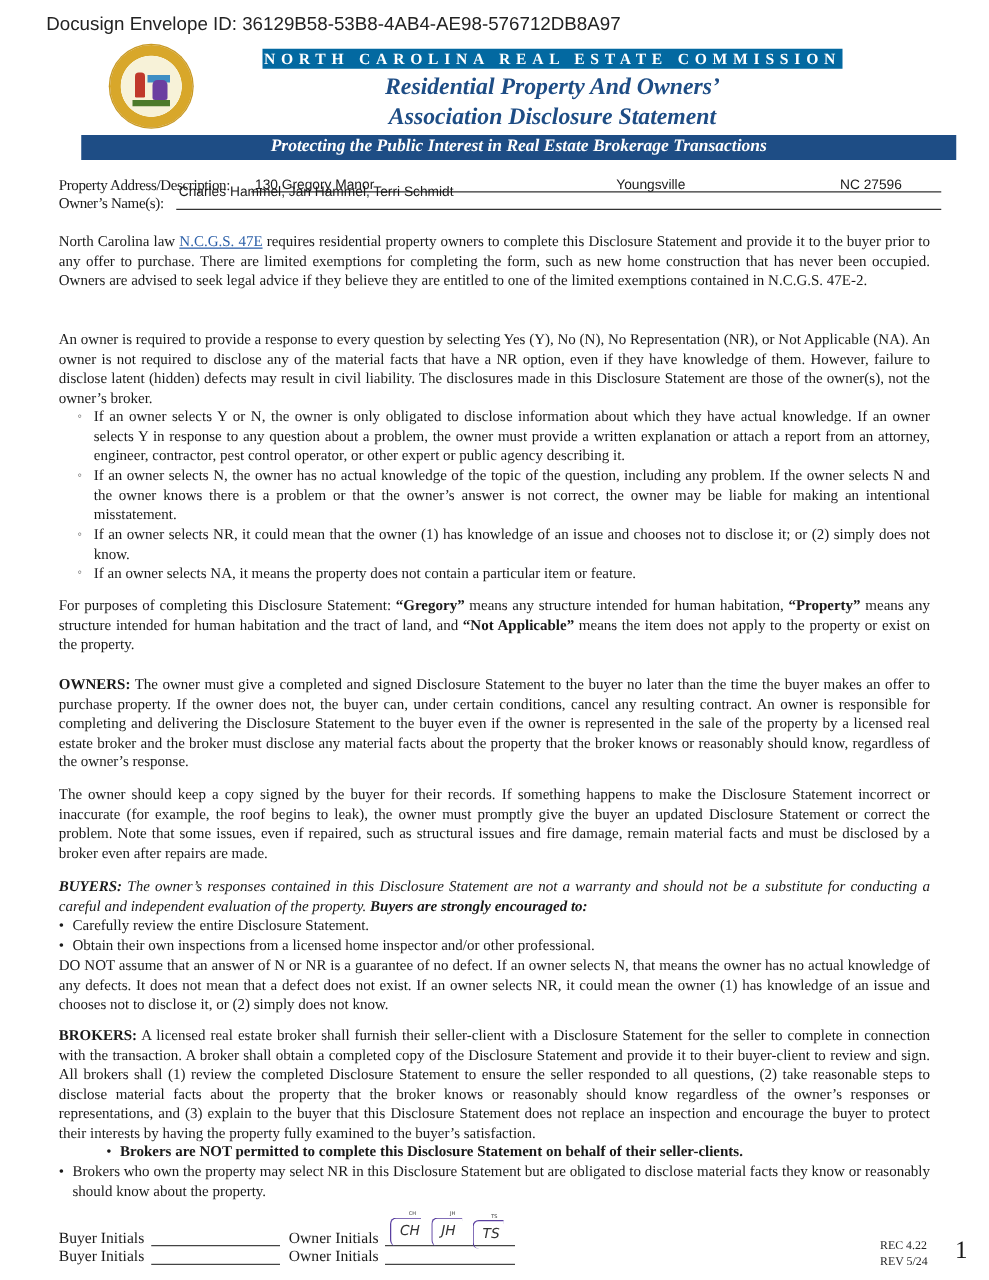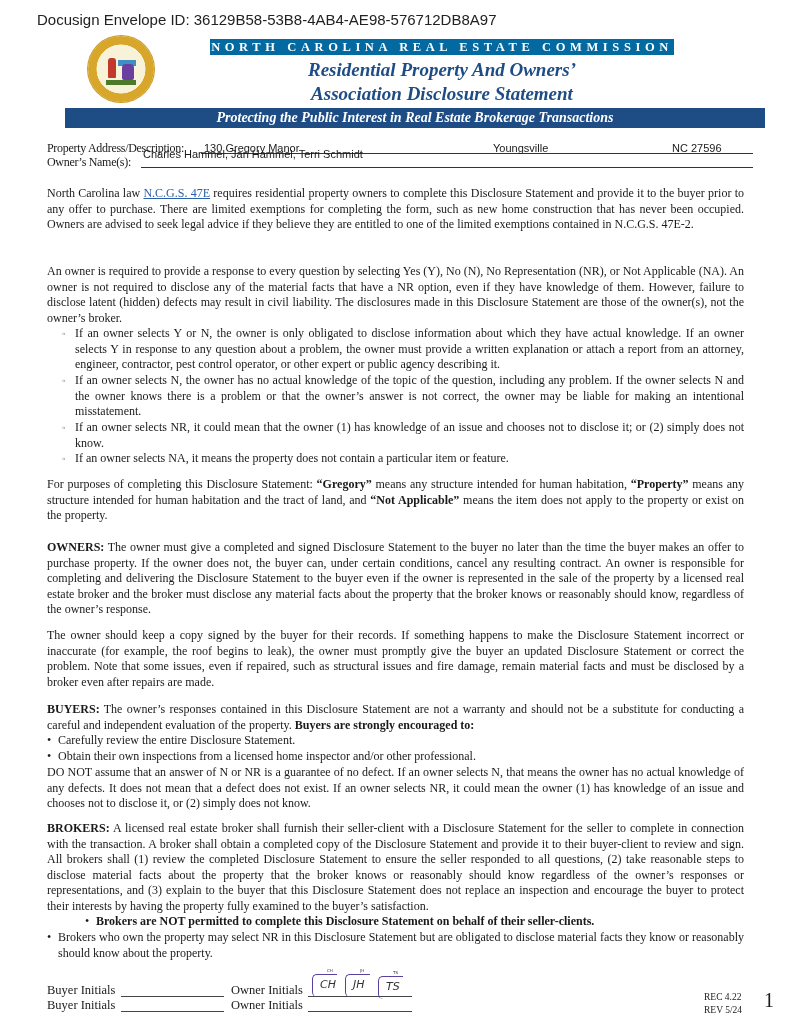--- a/index.html
+++ b/index.html
@@ -108,21 +108,21 @@
 <div class="p" style="top:477px;">
   <span>For purposes of completing this Disclosure Statement: </span><b>“Gregory”</b><span> means any structure intended for human habitation, </span><b>“Property”</b><span> means any structure intended for human habitation and the tract of land, and </span><b>“Not Applicable”</b><span> means the item does not apply to the property or exist on the property.</span>
 </div>
 
 <div class="p" style="top:540px;">
   <b>OWNERS:</b><span> The owner must give a completed and signed Disclosure Statement to the buyer no later than the time the buyer makes an offer to purchase property. If the owner does not, the buyer can, under certain conditions, cancel any resulting contract. An owner is responsible for completing and delivering the Disclosure Statement to the buyer even if the owner is represented in the sale of the property by a licensed real estate broker and the broker must disclose any material facts about the property that the broker knows or reasonably should know, regardless of the owner’s response.</span>
 </div>
 
 <div class="p" style="top:628px;">The owner should keep a copy signed by the buyer for their records. If something happens to make the Disclosure Statement incorrect or inaccurate (for example, the roof begins to leak), the owner must promptly give the buyer an updated Disclosure Statement or correct the problem. Note that some issues, even if repaired, such as structural issues and fire damage, remain material facts and must be disclosed by a broker even after repairs are made.</div>
 
-<div class="p" style="top:702px;">
+<div class="p" style="top:702px;font-style:italic;">
   <b>BUYERS:</b><span> The owner’s responses contained in this Disclosure Statement are not a warranty and should not be a substitute for conducting a careful and independent evaluation of the property. </span><b>Buyers are strongly encouraged to:</b>
 </div>
 <div class="bb" style="top:733px;">
   <span class="dot">•</span><span>Carefully review the entire Disclosure Statement.</span>
 </div>
 <div class="bb" style="top:749px;">
   <span class="dot">•</span><span>Obtain their own inspections from a licensed home inspector and/or other professional.</span>
 </div>
 <div class="p" style="top:765px;">DO NOT assume that an answer of N or NR is a guarantee of no defect. If an owner selects N, that means the owner has no actual knowledge of any defects. It does not mean that a defect does not exist. If an owner selects NR, it could mean the owner (1) has knowledge of an issue and chooses not to disclose it, or (2) simply does not know.</div>
 

